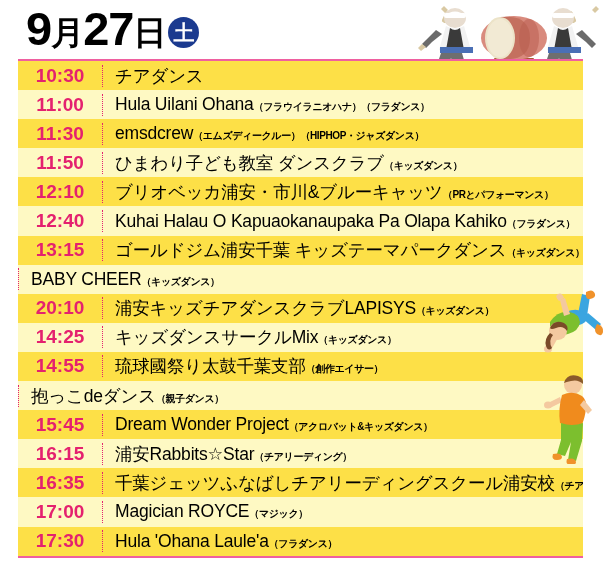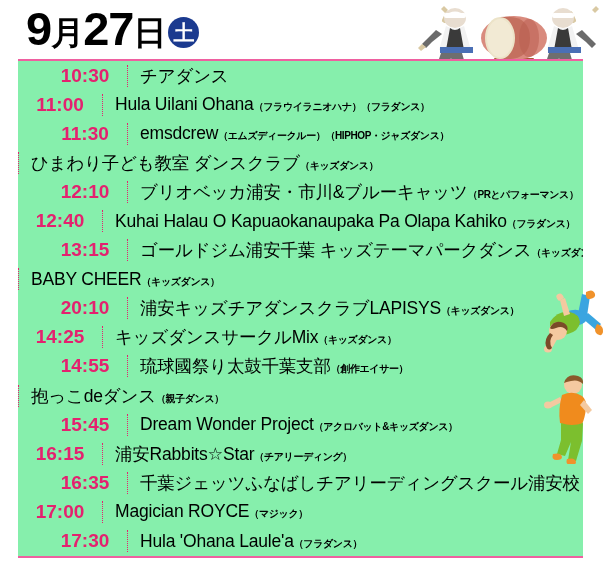--- a/index.html
+++ b/index.html
@@ -79,25 +79,24 @@
     top: 59px;
     width: 565px;
     border-top: 2px solid #ef5fa0;
     border-bottom: 2px solid #ef5fa0;
   }
   .row {
     position: relative;
     height: 29.1px;
     display: flex;
     align-items: center;
-    background: #86efac;
+    background: #fef9c3;
   }
   .row.alt {
-    background: #86efac;
-    padding-left: 25px;
+    background: #fde047;
   }
   .time {
     width: 84px;
     flex: 0 0 84px;
     text-align: center;
     color: #e4216f;
     font-size: 19px;
     font-weight: bold;
     letter-spacing: 0px;
     font-family: "Liberation Sans", "DejaVu Sans", sans-serif;
@@ -210,20 +209,21 @@
     <div class="time">11:00</div>
     <div class="divider"></div>
     <div class="title"><span>Hula Uilani Ohana</span><span class="note">（フラウイラニオハナ）（フラダンス）</span></div>
   </div>
   <div class="row alt">
     <div class="time">11:30</div>
     <div class="divider"></div>
     <div class="title"><span>emsdcrew</span><span class="note">（エムズディークルー）（HIPHOP・ジャズダンス）</span></div>
   </div>
   <div class="row">
+    <div class="time">11:50</div>
     <div class="divider"></div>
     <div class="title"><span>ひまわり子ども教室 ダンスクラブ</span><span class="note">（キッズダンス）</span></div>
   </div>
   <div class="row alt">
     <div class="time">12:10</div>
     <div class="divider"></div>
     <div class="title"><span>ブリオベッカ浦安・市川&amp;ブルーキャッツ</span><span class="note">（PRとパフォーマンス）</span></div>
   </div>
   <div class="row">
     <div class="time">12:40</div>

